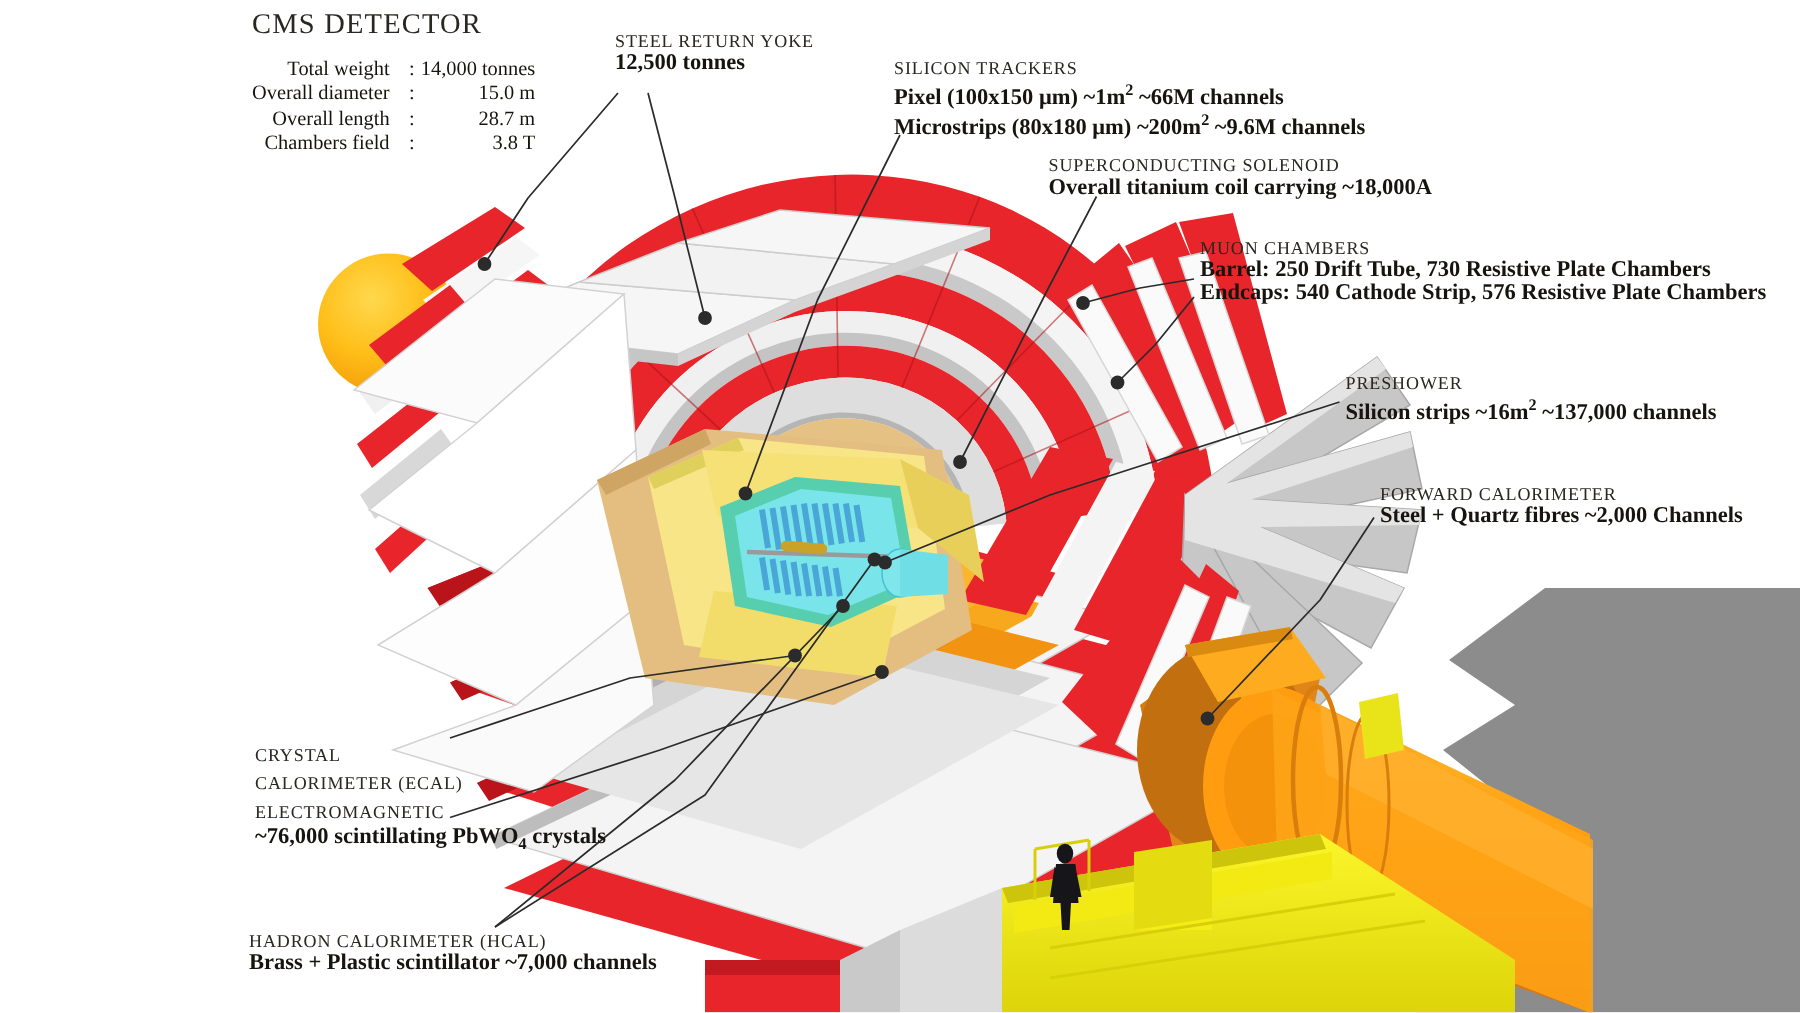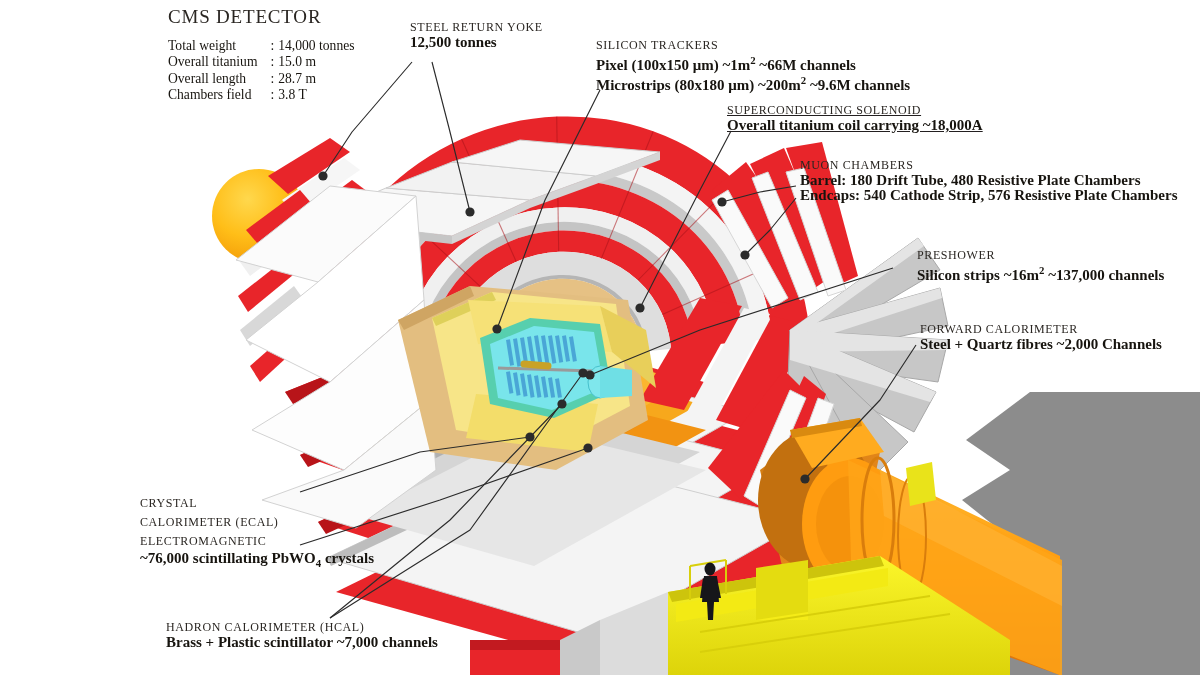--- a/index.html
+++ b/index.html
@@ -15,21 +15,21 @@
   .lbl{position:absolute;}
   .lbl .hd{font-size:12px;letter-spacing:.6px;color:#2a2622;white-space:nowrap;
            font-family:"Liberation Serif","DejaVu Serif",serif;font-weight:400;}
   .lbl .sb{font-size:15px;color:#17140f;white-space:nowrap;font-weight:700;
            font-family:"Liberation Serif","DejaVu Serif",serif;line-height:14.5px;}
   .lbl.multi .hd{white-space:normal;line-height:19px;}
 
   #title{position:absolute;left:168px;top:6px;font-size:19px;letter-spacing:.8px;color:#2a2622;}
 
   #specs{position:absolute;left:168px;top:38px;font-size:13.6px;color:#17140f;line-height:16.3px;}
-  #specs table{border-collapse:collapse;}
+  #specs table{border-collapse:collapse;text-align:right;}
   #specs td{padding:0;font-size:13.6px;color:#17140f;
             font-family:"Liberation Serif","DejaVu Serif",serif;white-space:nowrap;}
   #specs td.k{padding-right:13px;}
   #specs td.c{padding-right:4px;}
 
   sup.sm{font-size:.72em;vertical-align:super;}
   sub.sm{font-size:.72em;vertical-align:sub;}
 </style>
 </head>
 <body>
@@ -393,21 +393,21 @@
 
   <div id="specs">
     <table>
       <tbody id="spec-body">
           <tr>
             <td class="k">Total weight</td>
             <td class="c">:</td>
             <td>14,000 tonnes</td>
           </tr>
           <tr>
-            <td class="k">Overall titanium</td>
+            <td class="k">Overall diameter</td>
             <td class="c">:</td>
             <td>15.0 m</td>
           </tr>
           <tr>
             <td class="k">Overall length</td>
             <td class="c">:</td>
             <td>28.7 m</td>
           </tr>
           <tr>
             <td class="k">Chambers field</td>
@@ -421,38 +421,38 @@
   <div id="callout-layer">
       <div class="lbl" style="left: 410px; top: 20px;">
         <div class="hd">STEEL RETURN YOKE</div>
         <div class="sb">12,500 tonnes</div>
       </div>
       <div class="lbl" style="left: 596px; top: 38px;">
         <div class="hd">SILICON TRACKERS</div>
         <div class="sb">Pixel (100x150 μm) ~1m<sup class="sm">2</sup> ~66M channels</div>
         <div class="sb">Microstrips (80x180 μm) ~200m<sup class="sm">2</sup> ~9.6M channels</div>
       </div>
-      <div class="lbl" style="left: 727px; top: 103px; text-decoration: underline;">
+      <div class="lbl" style="left: 699px; top: 103px;">
         <div class="hd">SUPERCONDUCTING SOLENOID</div>
         <div class="sb">Overall titanium coil carrying ~18,000A</div>
       </div>
       <div class="lbl" style="left: 800px; top: 158px;">
         <div class="hd">MUON CHAMBERS</div>
-        <div class="sb">Barrel: 180 Drift Tube, 480 Resistive Plate Chambers</div>
+        <div class="sb">Barrel: 250 Drift Tube, 730 Resistive Plate Chambers</div>
         <div class="sb">Endcaps: 540 Cathode Strip, 576 Resistive Plate Chambers</div>
       </div>
-      <div class="lbl" style="left: 897px; top: 248px; margin-left: 20px;">
+      <div class="lbl" style="left: 897px; top: 248px;">
         <div class="hd">PRESHOWER</div>
         <div class="sb">Silicon strips ~16m<sup class="sm">2</sup> ~137,000 channels</div>
       </div>
       <div class="lbl" style="left: 920px; top: 322px;">
         <div class="hd">FORWARD CALORIMETER</div>
         <div class="sb">Steel + Quartz fibres ~2,000 Channels</div>
       </div>
-      <div class="lbl multi" style="left: 140px; top: 494px;">
+      <div class="lbl multi" style="left: 170px; top: 494px;">
         <div class="hd">CRYSTAL</div>
         <div class="hd">CALORIMETER (ECAL)</div>
         <div class="hd">ELECTROMAGNETIC</div>
         <div class="sb">~76,000 scintillating PbWO<sub class="sm">4</sub> crystals</div>
       </div>
       <div class="lbl" style="left: 166px; top: 620px;">
         <div class="hd">HADRON CALORIMETER (HCAL)</div>
         <div class="sb">Brass + Plastic scintillator ~7,000 channels</div>
       </div>
     </div>

